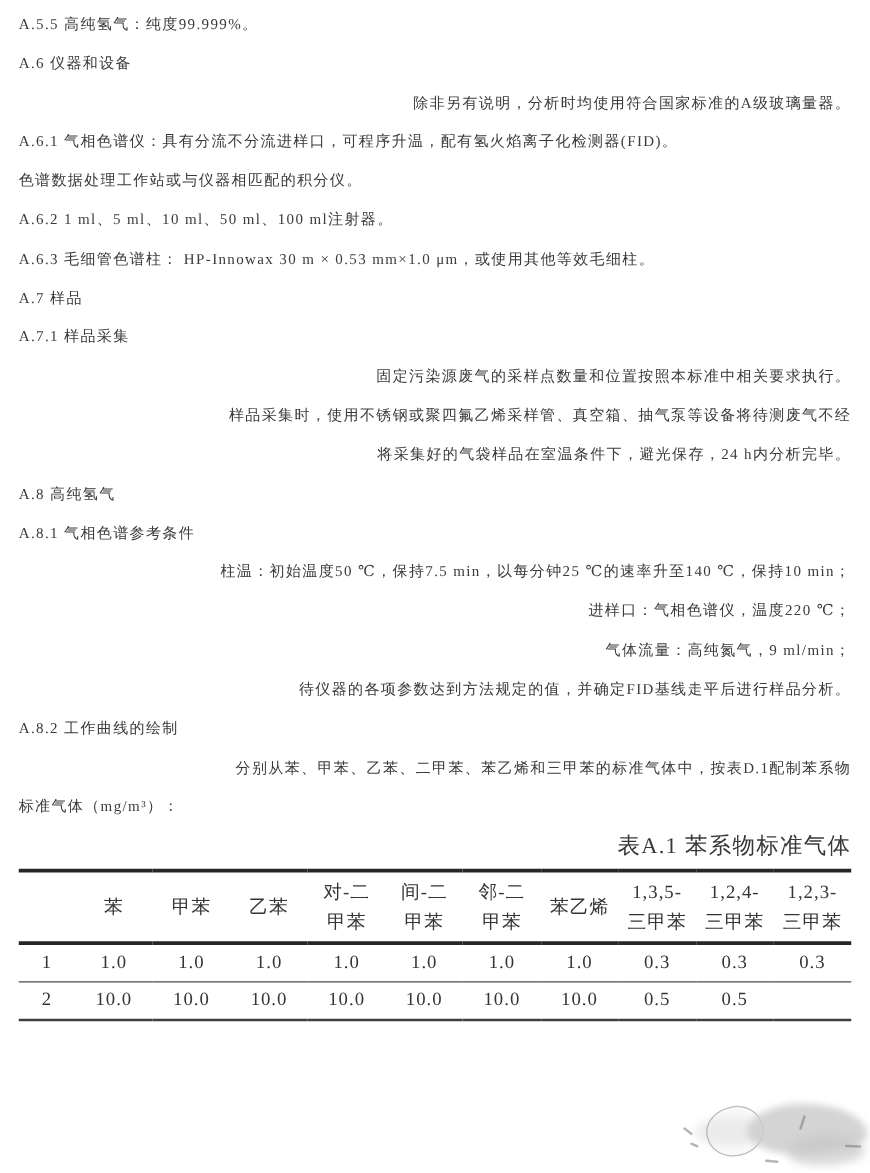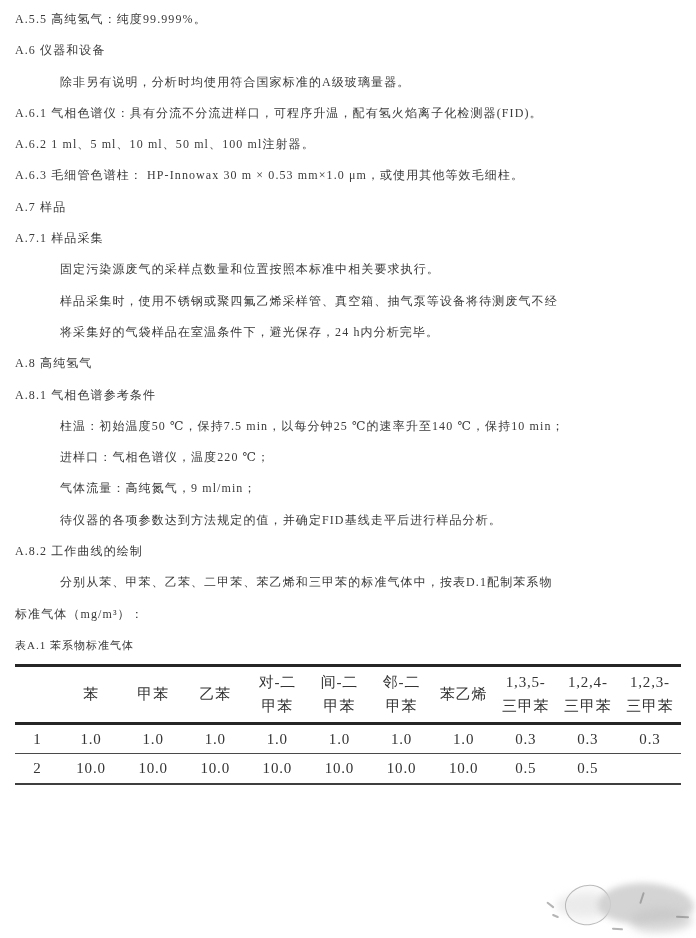--- a/index.html
+++ b/index.html
@@ -19,26 +19,26 @@
   
   .paragraphs p {
     line-height: 31.3px;
     height: 31.3px;
     font-size: 12px;
     letter-spacing: 1.1px;
     white-space: nowrap;
     overflow: hidden;
     color: #3a3a3a;
   }
-  .paragraphs p.indent { padding-left: 45px; }
+  .paragraphs p.indent { padding-left: 45px; text-align: right; }
 
   
   .table-caption {
-    text-align: left;
-    font-size: 11px;
+    text-align: right;
+    font-size: 18px;
     letter-spacing: 1px;
     line-height: 30px;
     height: 30px;
     color: #383838;
   }
 
   
   table.std {
     width: 666px;
     margin: 4px auto 0 auto;
@@ -104,20 +104,21 @@
 </head>
 <body>
 
 <div class="page">
 
   <div class="paragraphs">
       <p class="">A.5.5 高纯氢气：纯度99.999%。</p>
       <p class="">A.6 仪器和设备</p>
       <p class="indent">除非另有说明，分析时均使用符合国家标准的A级玻璃量器。</p>
       <p class="">A.6.1 气相色谱仪：具有分流不分流进样口，可程序升温，配有氢火焰离子化检测器(FID)。</p>
+      <p class="">色谱数据处理工作站或与仪器相匹配的积分仪。</p>
       <p class="">A.6.2 1 ml、5 ml、10 ml、50 ml、100 ml注射器。</p>
       <p class="">A.6.3 毛细管色谱柱： HP-Innowax 30 m × 0.53 mm×1.0 μm，或使用其他等效毛细柱。</p>
       <p class="">A.7 样品</p>
       <p class="">A.7.1 样品采集</p>
       <p class="indent">固定污染源废气的采样点数量和位置按照本标准中相关要求执行。</p>
       <p class="indent">样品采集时，使用不锈钢或聚四氟乙烯采样管、真空箱、抽气泵等设备将待测废气不经</p>
       <p class="indent">将采集好的气袋样品在室温条件下，避光保存，24 h内分析完毕。</p>
       <p class="">A.8 高纯氢气</p>
       <p class="">A.8.1 气相色谱参考条件</p>
       <p class="indent">柱温：初始温度50 ℃，保持7.5 min，以每分钟25 ℃的速率升至140 ℃，保持10 min；</p>

